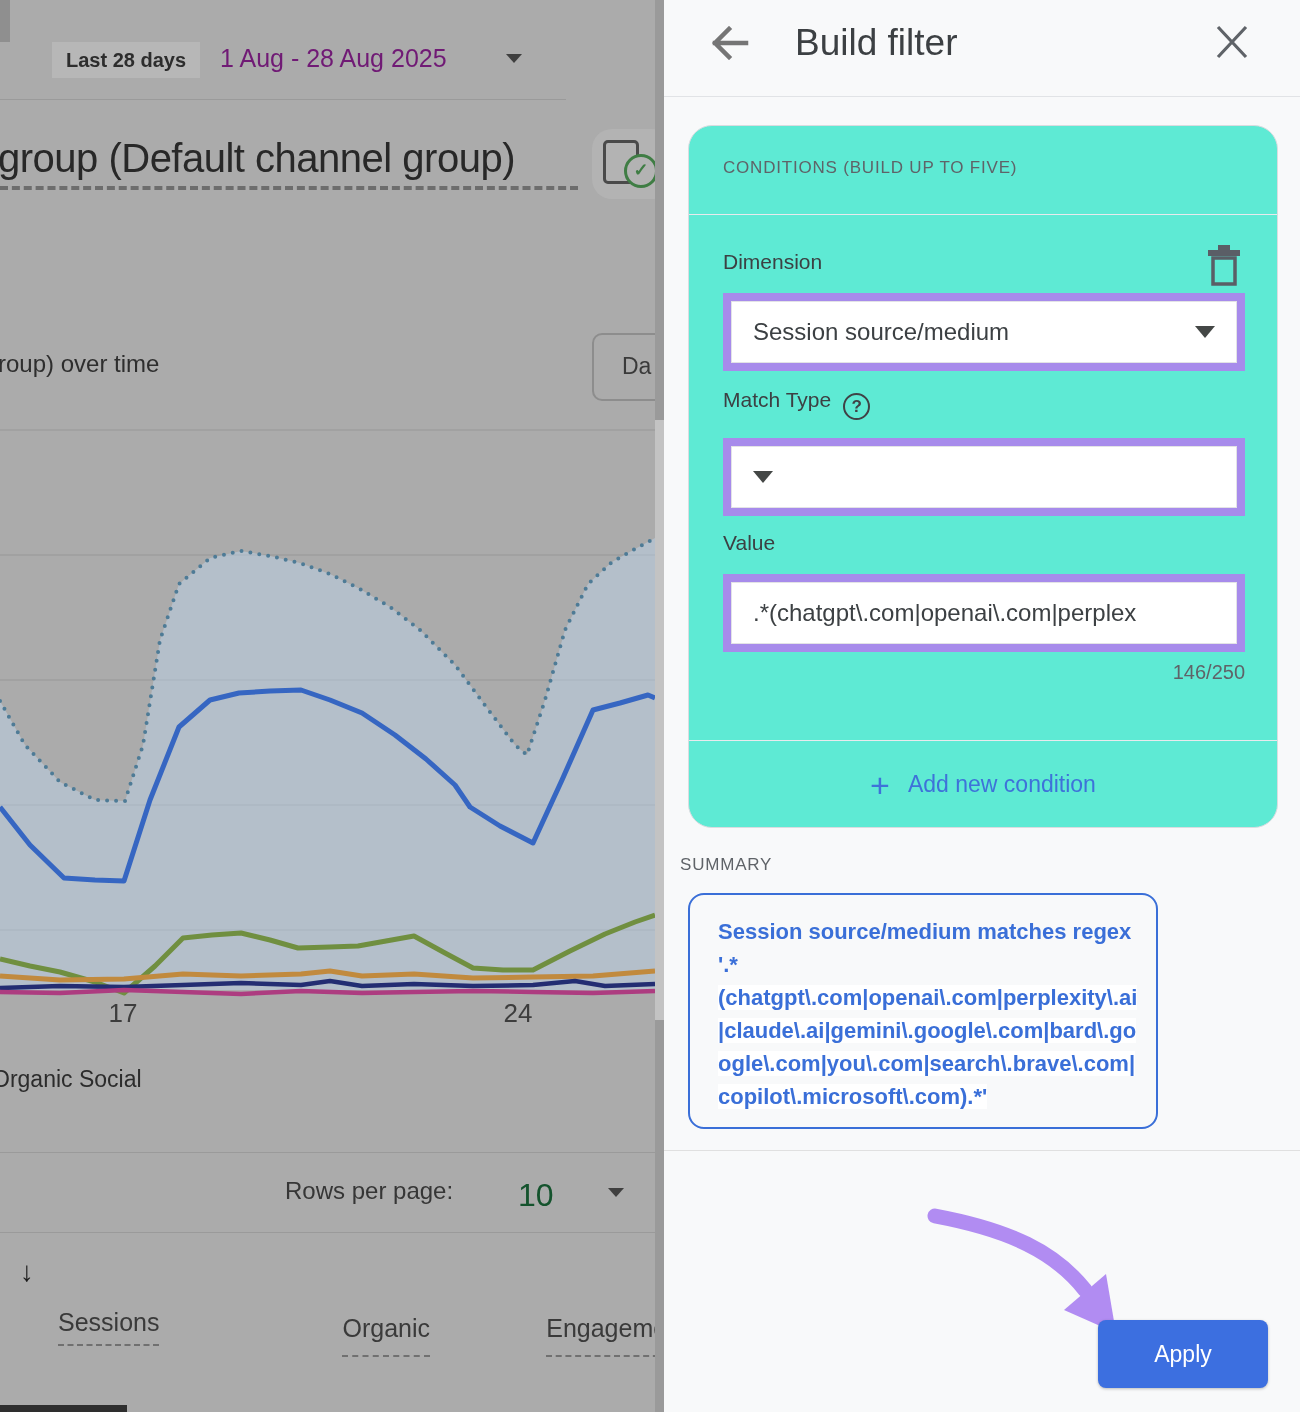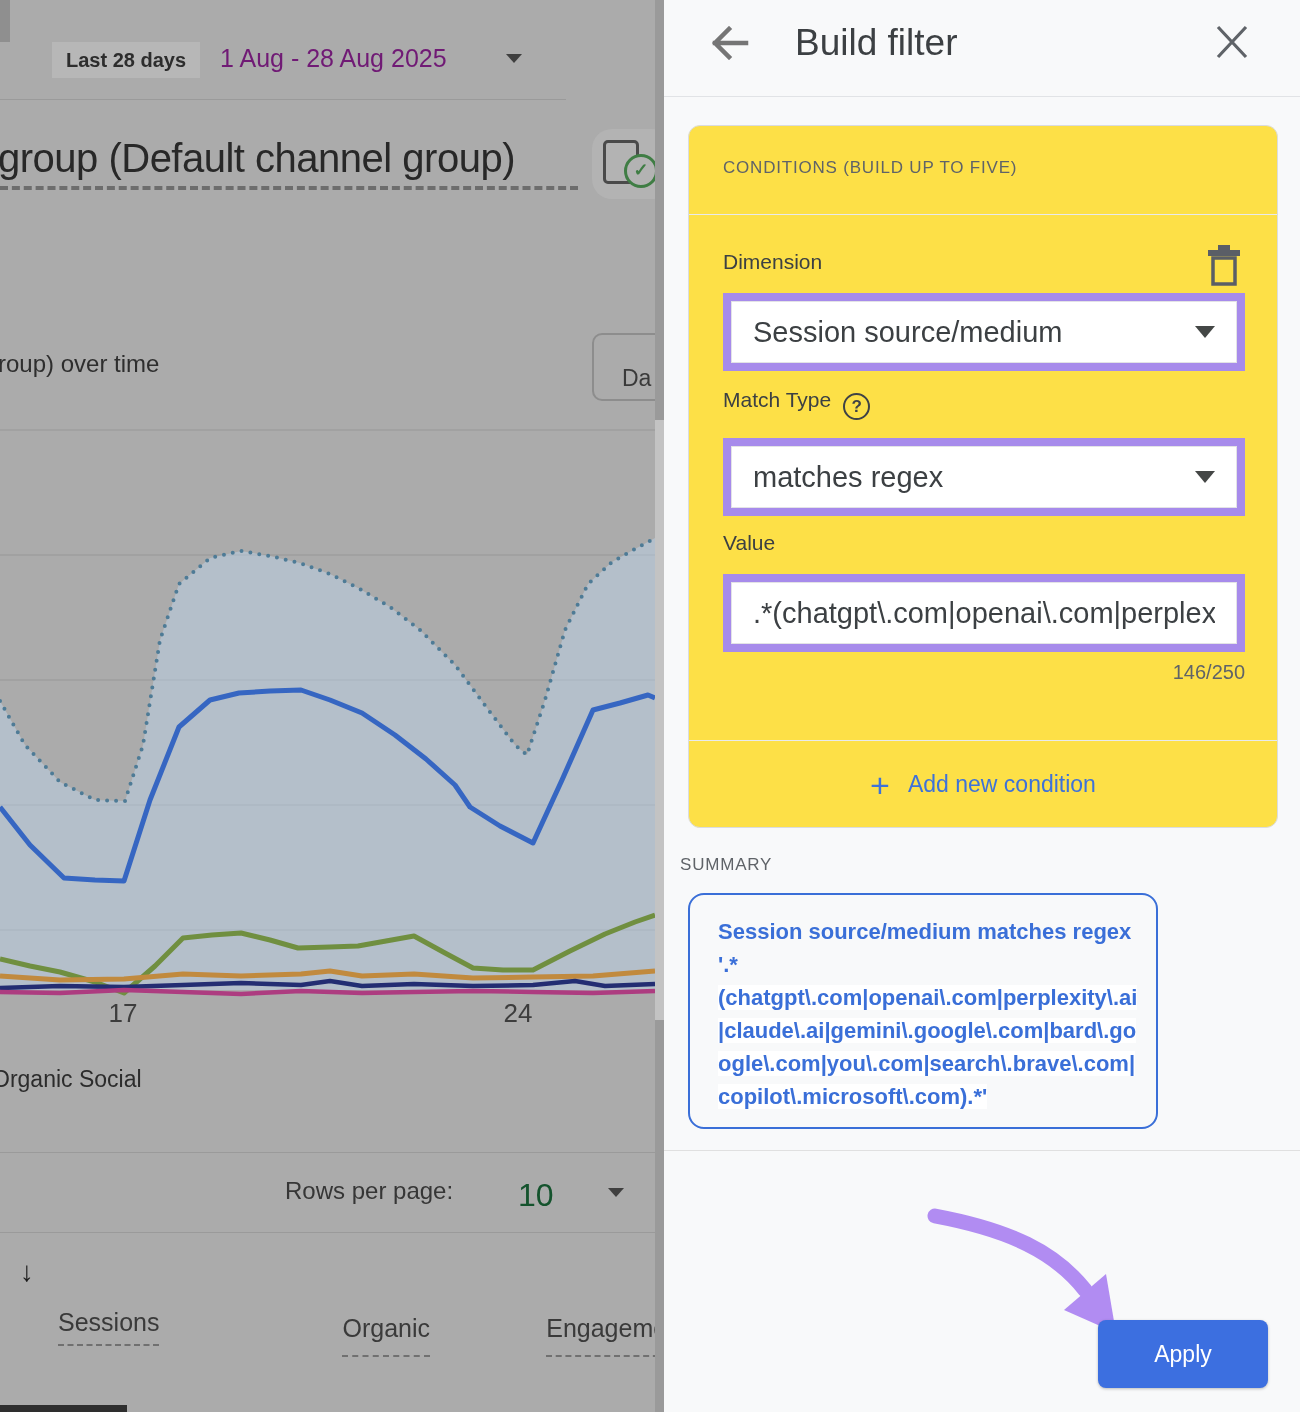--- a/index.html
+++ b/index.html
@@ -13,21 +13,21 @@
   .date-range { position:absolute; left:220px; top:44px; font-size:25px; font-weight:500; color:#701a75; }
   .caret-sm { width:0; height:0; border-left:8px solid transparent; border-right:8px solid transparent; border-top:9px solid #3f3f3f; }
   .date-caret { position:absolute; left:506px; top:54px; }
   .lp-div1 { position:absolute; left:0; top:99px; width:566px; height:1px; background:#9a9a9a; }
   .page-title { position:absolute; left:-2px; top:136px; font-size:40px; color:#282828; white-space:nowrap; letter-spacing:-0.5px; }
   .title-dashes { position:absolute; left:0; top:186px; width:578px; border-bottom:4px dashed #6d6d6d; }
   .icon-pill { position:absolute; left:592px; top:129px; width:80px; height:70px; background:#b3b3b3; border-radius:20px; }
   .copy-square { position:absolute; left:603px; top:140px; width:36px; height:44px; border:3.5px solid #4a4a4a; border-radius:5px; }
   .check-circle { position:absolute; left:624px; top:154px; width:34px; height:34px; border:3.5px solid #3f7d44; border-radius:50%; background:#b3b3b3; color:#3f7d44; font-size:18px; font-weight:700; text-align:center; line-height:27px; }
   .section-title { position:absolute; left:-2px; top:350px; font-size:24px; color:#2e2e2e; white-space:nowrap; }
-  .day-btn { position:absolute; left:592px; top:333px; width:90px; height:68px; border:2px solid #8d8d8d; border-radius:10px; font-size:23px; color:#3a3a3a; padding:30px 0 0 28px; }
+  .day-btn { position:absolute; left:592px; top:333px; width:90px; height:68px; border:2px solid #8d8d8d; border-radius:10px; font-size:23px; color:#3a3a3a; padding:18px 0 0 28px; }
   #chart-svg { position:absolute; left:0; top:400px; }
   .legend { position:absolute; left:-8px; top:1066px; font-size:23px; color:#2c2c2c; white-space:nowrap; }
   .lp-div2 { position:absolute; left:0; top:1152px; width:655px; height:1px; background:#9a9a9a; }
   .rows-label { position:absolute; left:285px; top:1177px; font-size:24px; color:#363636; }
   .rows-value { position:absolute; left:518px; top:1177px; font-size:32px; color:#14532d; }
   .rows-caret { position:absolute; left:608px; top:1188px; }
   .lp-div3 { position:absolute; left:0; top:1232px; width:655px; height:1px; background:#9a9a9a; }
   .sort-arrow { position:absolute; left:20px; top:1256px; font-size:28px; color:#1c1c1c; font-weight:500; }
   .th { font-size:25px; color:#3a3a3a; }
   .th-dash { border-bottom:2px dashed #707070; padding-bottom:7px; display:inline-block;margin-top:48px; }
@@ -39,28 +39,28 @@
   
   .scroll-strip { position:absolute; left:655px; top:0; width:9px; height:1412px; background:#9a9a9a; }
   .scroll-thumb { position:absolute; left:0; top:420px; width:9px; height:600px; background:#c3c3c3; }
 
   
   .right-panel { position:absolute; left:664px; top:0; width:636px; height:1412px; background:#f8f9fa; }
   .rp-abs { position:absolute; }
   .panel-title { left:131px; top:22px; font-size:37px; color:#3c4043; }
   .hdr-div { left:0; top:96px; width:636px; height:1px; background:#e1e3e6; }
 
-  .card { left:24px; top:125px; width:590px; height:703px; background:#fde047; border:1px solid #dadce0; border-radius:12px; }
+  .card { left:24px; top:125px; width:590px; height:703px; background:#5eead4; border:1px solid #dadce0; border-radius:24px; }
   .card-abs { position:absolute; }
   .cond-header { left:34px; top:32px; font-size:17px; color:#5f6368; letter-spacing:0.8px; }
   .card-div { left:0; width:588px; height:1px; background:#e8eaed; }
   .field-label { font-size:21px; color:#3c4043; }
   .purple-box { left:34px; width:522px; height:78px; border:8px solid #a78beb; background:#ffffff; box-shadow:inset 0 0 0 1px #e3e3e6; }
   .select-inner { position:relative; width:100%; height:100%; display:flex; align-items:center; padding:0 22px; }
-  .select-text { font-size:29px; color:#3c4043; white-space:nowrap; overflow:hidden; flex:1; }
+  .select-text { font-size:24px; color:#3c4043; white-space:nowrap; overflow:hidden; flex:1; }
   .caret-dd { width:0; height:0; border-left:10px solid transparent; border-right:10px solid transparent; border-top:12px solid #444746; }
   .help-circle { display:inline-block; width:27px; height:27px; border:2.5px solid #3f4246; border-radius:50%; font-size:17px; font-weight:700; color:#3f4246; text-align:center; line-height:23px; margin-left:12px; vertical-align:-5px; }
   .char-count { left:34px; top:535px; width:522px; text-align:right; font-size:20px; color:#5f6368; }
   .add-row { left:0; top:615px; width:588px; height:87px; display:flex; align-items:center; justify-content:center; gap:18px; color:#3e72d9; cursor:pointer; }
   .add-plus { font-size:34px; font-weight:400; line-height:30px; }
   .add-text { font-size:23px; font-weight:500; }
 
   .summary-label { left:16px; top:855px; font-size:17px; color:#5f6368; letter-spacing:0.8px; }
   .summary-box { left:24px; top:893px; width:470px; height:236px; border:2px solid #3a6fd8; border-radius:16px; padding:20px 28px; overflow:hidden; }
   .sum-part { white-space:pre; font-size:22px; font-weight:700; color:#3a6fd8; line-height:33px; }
@@ -153,21 +153,20 @@
         <span class="caret-dd"></span>
       </div>
     </div>
 
     <div class="card-abs field-label" style="left:34px; top:262px;">
       <span>Match Type</span><span class="help-circle">?</span>
     </div>
 
     <div class="card-abs purple-box" style="top:312px;">
       <div class="select-inner">
-        <span class="select-text">matches regex</span>
         <span class="caret-dd"></span>
       </div>
     </div>
 
     <div class="card-abs field-label" style="left:34px; top:405px;">Value</div>
     <div class="card-abs purple-box" style="top:448px;">
       <div class="select-inner">
         <span class="select-text">.*(chatgpt\.com|openai\.com|perplex</span>
       </div>
     </div>

